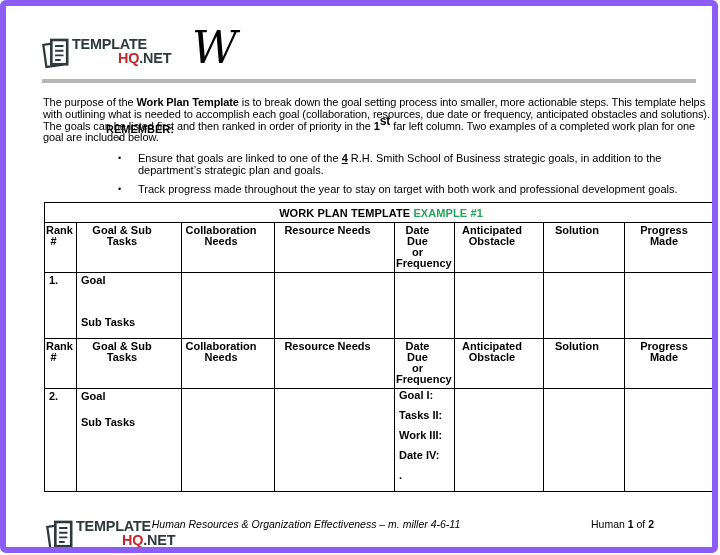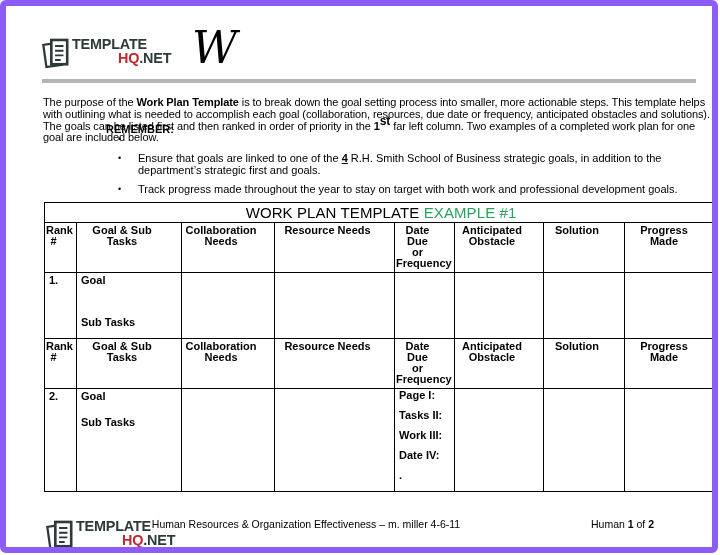--- a/index.html
+++ b/index.html
@@ -29,35 +29,35 @@
   .remember { position:absolute; left:84px; top:117px; font-size:11px; font-weight:bold;padding-left:16px; }
   .bullets { position:absolute; left:112px; top:127px; width:596px; margin:0; padding:0; list-style:none; }
   .bullets li { display:flex; font-size:11px; line-height:12.5px; margin-bottom:6px; }
   .bullets .dot { flex:0 0 20px; font-size:9px; line-height:12.5px; }
   .num-underline { font-weight:bold; text-decoration:underline; }
   
   .wp-table { position:absolute; left:38px; top:196px; width:673px;
               border-collapse:collapse; table-layout:fixed; }
   .wp-table td, .wp-table th { border:1px solid #000; padding:1px 4px; vertical-align:top;
               font-size:11px; overflow:hidden; }
-  .title-row td { text-align:center; font-weight:normal; font-size:15px; height:17px;
+  .title-row td { text-align:center; font-weight:bold; font-size:11px; height:17px;
               padding:1px 2px; vertical-align:middle; letter-spacing:0.1px; }
   .ex1 { color:var(--example1_green,#27a45c); }
   .ex2 { color:var(--example2_blue,#1577c8); }
   .head-row th { text-align:center; font-weight:bold; line-height:11px; white-space:pre-line;
               padding:2px 15px 3px 1px; height:32px; }
   .data-row td { font-weight:bold; }
   .row1 { height:66px; }
   .row2 { height:84px; }
   .sub1 { margin-top:30px; }
   .sub2 { margin-top:14px; }
   .phase-line { line-height:11px; margin-bottom:9px; }
   
   .footer-info { position:absolute; left:100px; top:512px; width:400px; text-align:center;
-                 font-size:10.5px; }
+                 font-size:10.5px; font-style:italic; }
   .footer-page { position:absolute; left:585px; top:512px; font-size:10.5px; white-space:pre; }
   .footer-page b { font-weight:bold; }
 </style>
 </head>
 <body>
 
 <div class="page">
 
   <div class="logo logo-top">
     <span class="logo-icon">
@@ -82,21 +82,21 @@
 
   <p class="intro"><span>The purpose of the </span><b>Work Plan Template</b><span> is to break down the goal setting process into smaller, more actionable steps.  This template helps with outlining what is needed to accomplish each goal (collaboration, resources, due date or frequency, anticipated obstacles and solutions). The goals can be listed first and then ranked in order of priority in the </span><b>1</b><sup><b>st</b></sup><span> far left column. Two examples of a completed work plan for one goal are included below.</span></p>
 
   <div class="remember">REMEMBER:</div>
   <ul class="bullets">
     <li>
       <span class="dot">•</span>
     </li>
     <li>
       <span class="dot">•</span>
-      <span><span>Ensure that goals are linked to one of the </span><span class="num-underline">4</span><span> R.H. Smith School of Business strategic goals, in addition to the department’s strategic first and goals.</span></span>
+      <span><span>Ensure that goals are linked to one of the </span><span class="num-underline">4</span><span> R.H. Smith School of Business strategic goals, in addition to the department’s strategic plan and goals.</span></span>
     </li>
     <li>
       <span class="dot">•</span>
       <span>Track progress made throughout the year to stay on target with both work and professional development goals.</span>
     </li>
   </ul>
 
   <table class="wp-table">
     <colgroup>
       <col style="width:32px">
@@ -157,21 +157,21 @@
     </tr>
     <tr class="data-row row2">
       <td>2.</td>
       <td>
         <div>Goal</div>
         <div class="sub2">Sub Tasks</div>
       </td>
       <td></td>
       <td></td>
       <td class="phases">
-        <div class="phase-line">Page I:</div>
+        <div class="phase-line">Goal I:</div>
         <div class="phase-line">Tasks II:</div>
         <div class="phase-line">Work III:</div>
         <div class="phase-line">Date IV:</div>
         <div class="phase-line">.</div>
       </td>
       <td></td>
       <td></td>
       <td></td>
     </tr>
   </tbody>

